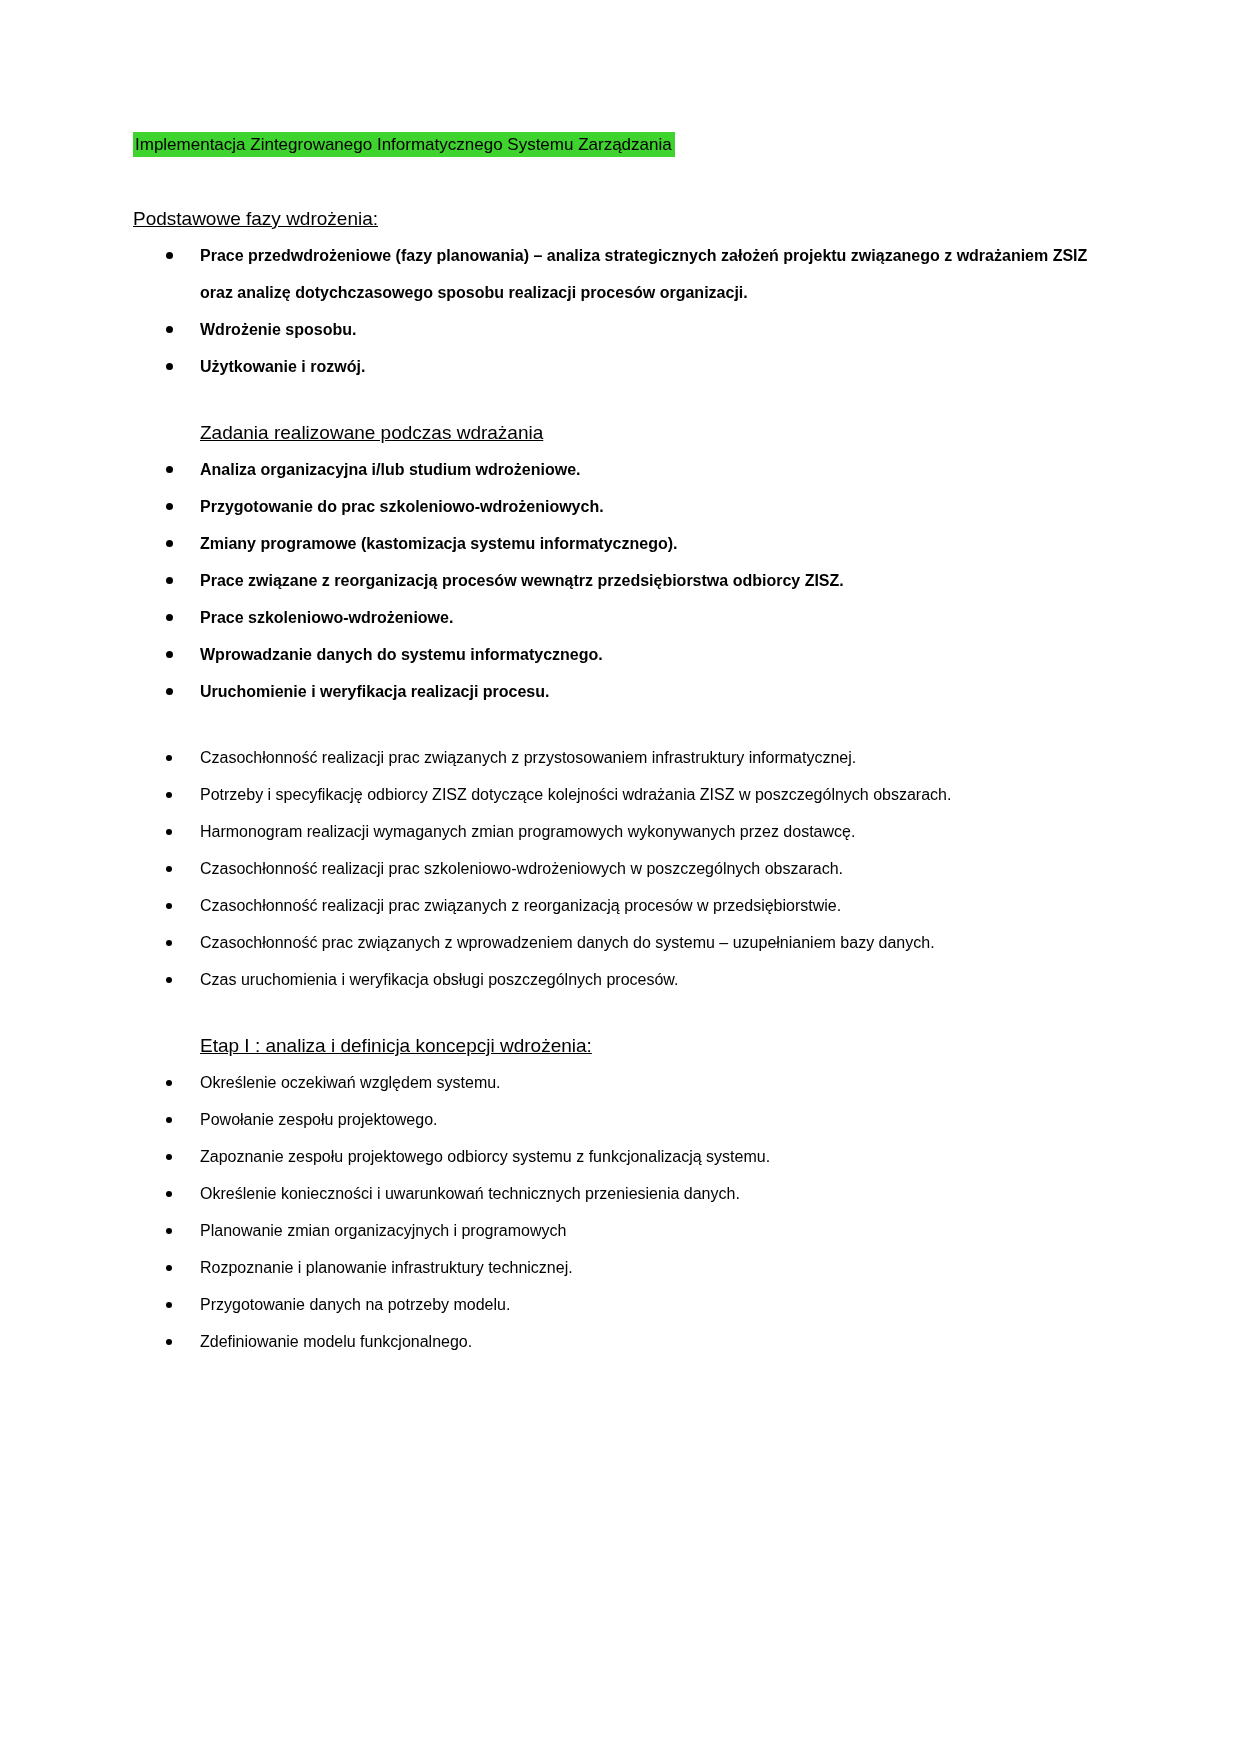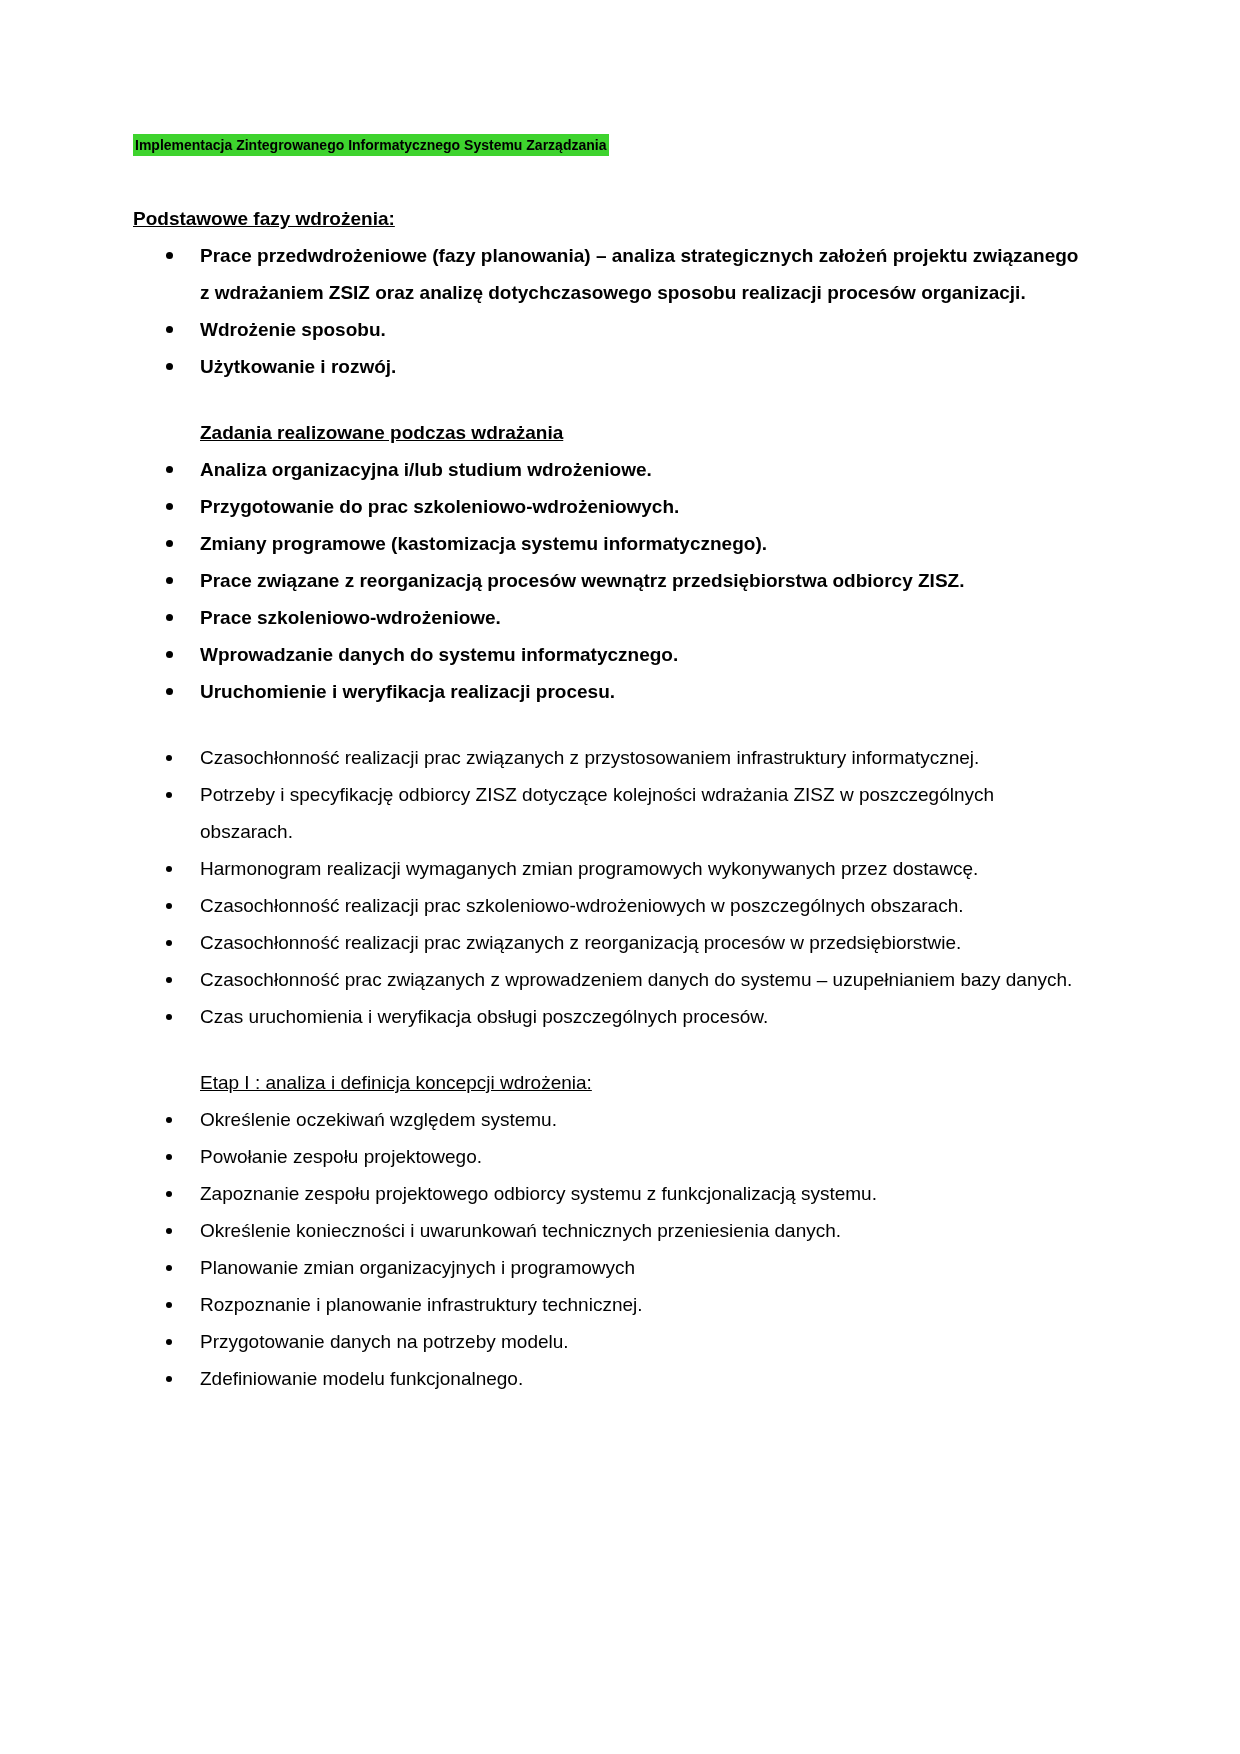--- a/index.html
+++ b/index.html
@@ -15,53 +15,53 @@
     position: relative;
     overflow: hidden;
   }
   .page {
     box-sizing: border-box;
     width: 1240px;
     height: 1754px;
     padding: 130px 130px 60px 133px;
   }
   .doc-title {
-    font-size: 14px;
-    font-weight: bold;
+    font-size: 17px;
+    font-weight: normal;
     line-height: 30px;
     margin: 0 0 40px 0;
   }
   .doc-title .highlight {
     padding: 3px 3px 3px 2px;
   }
   .section {
     margin: 0;
   }
   .section + .section {
     margin-top: 29px;
   }
   .section-heading {
     font-size: 19px;
     line-height: 37px;
     font-weight: normal;
     text-decoration: underline;
     margin: 0;
   }
-  .section-heading.bold { font-weight: bold; margin-top: 28px; }
+  .section-heading.bold { font-weight: normal; margin-top: 28px; }
   .section-heading.indent { margin-left: 67px; }
   ul.bullet-list {
     list-style: none;
     margin: 0;
     padding: 0;
     max-width: 957px;
   }
   li.bullet-item {
     position: relative;
     padding-left: 67px;
-    font-size: 19px;
+    font-size: 16px;
     line-height: 37px;
     max-width: 890px;
   }
   .section.bold-items li.bullet-item { font-weight: bold; }
   .bullet {
     position: absolute;
     left: 33px;
     top: 15px;
     width: 7px;
     height: 7px;

